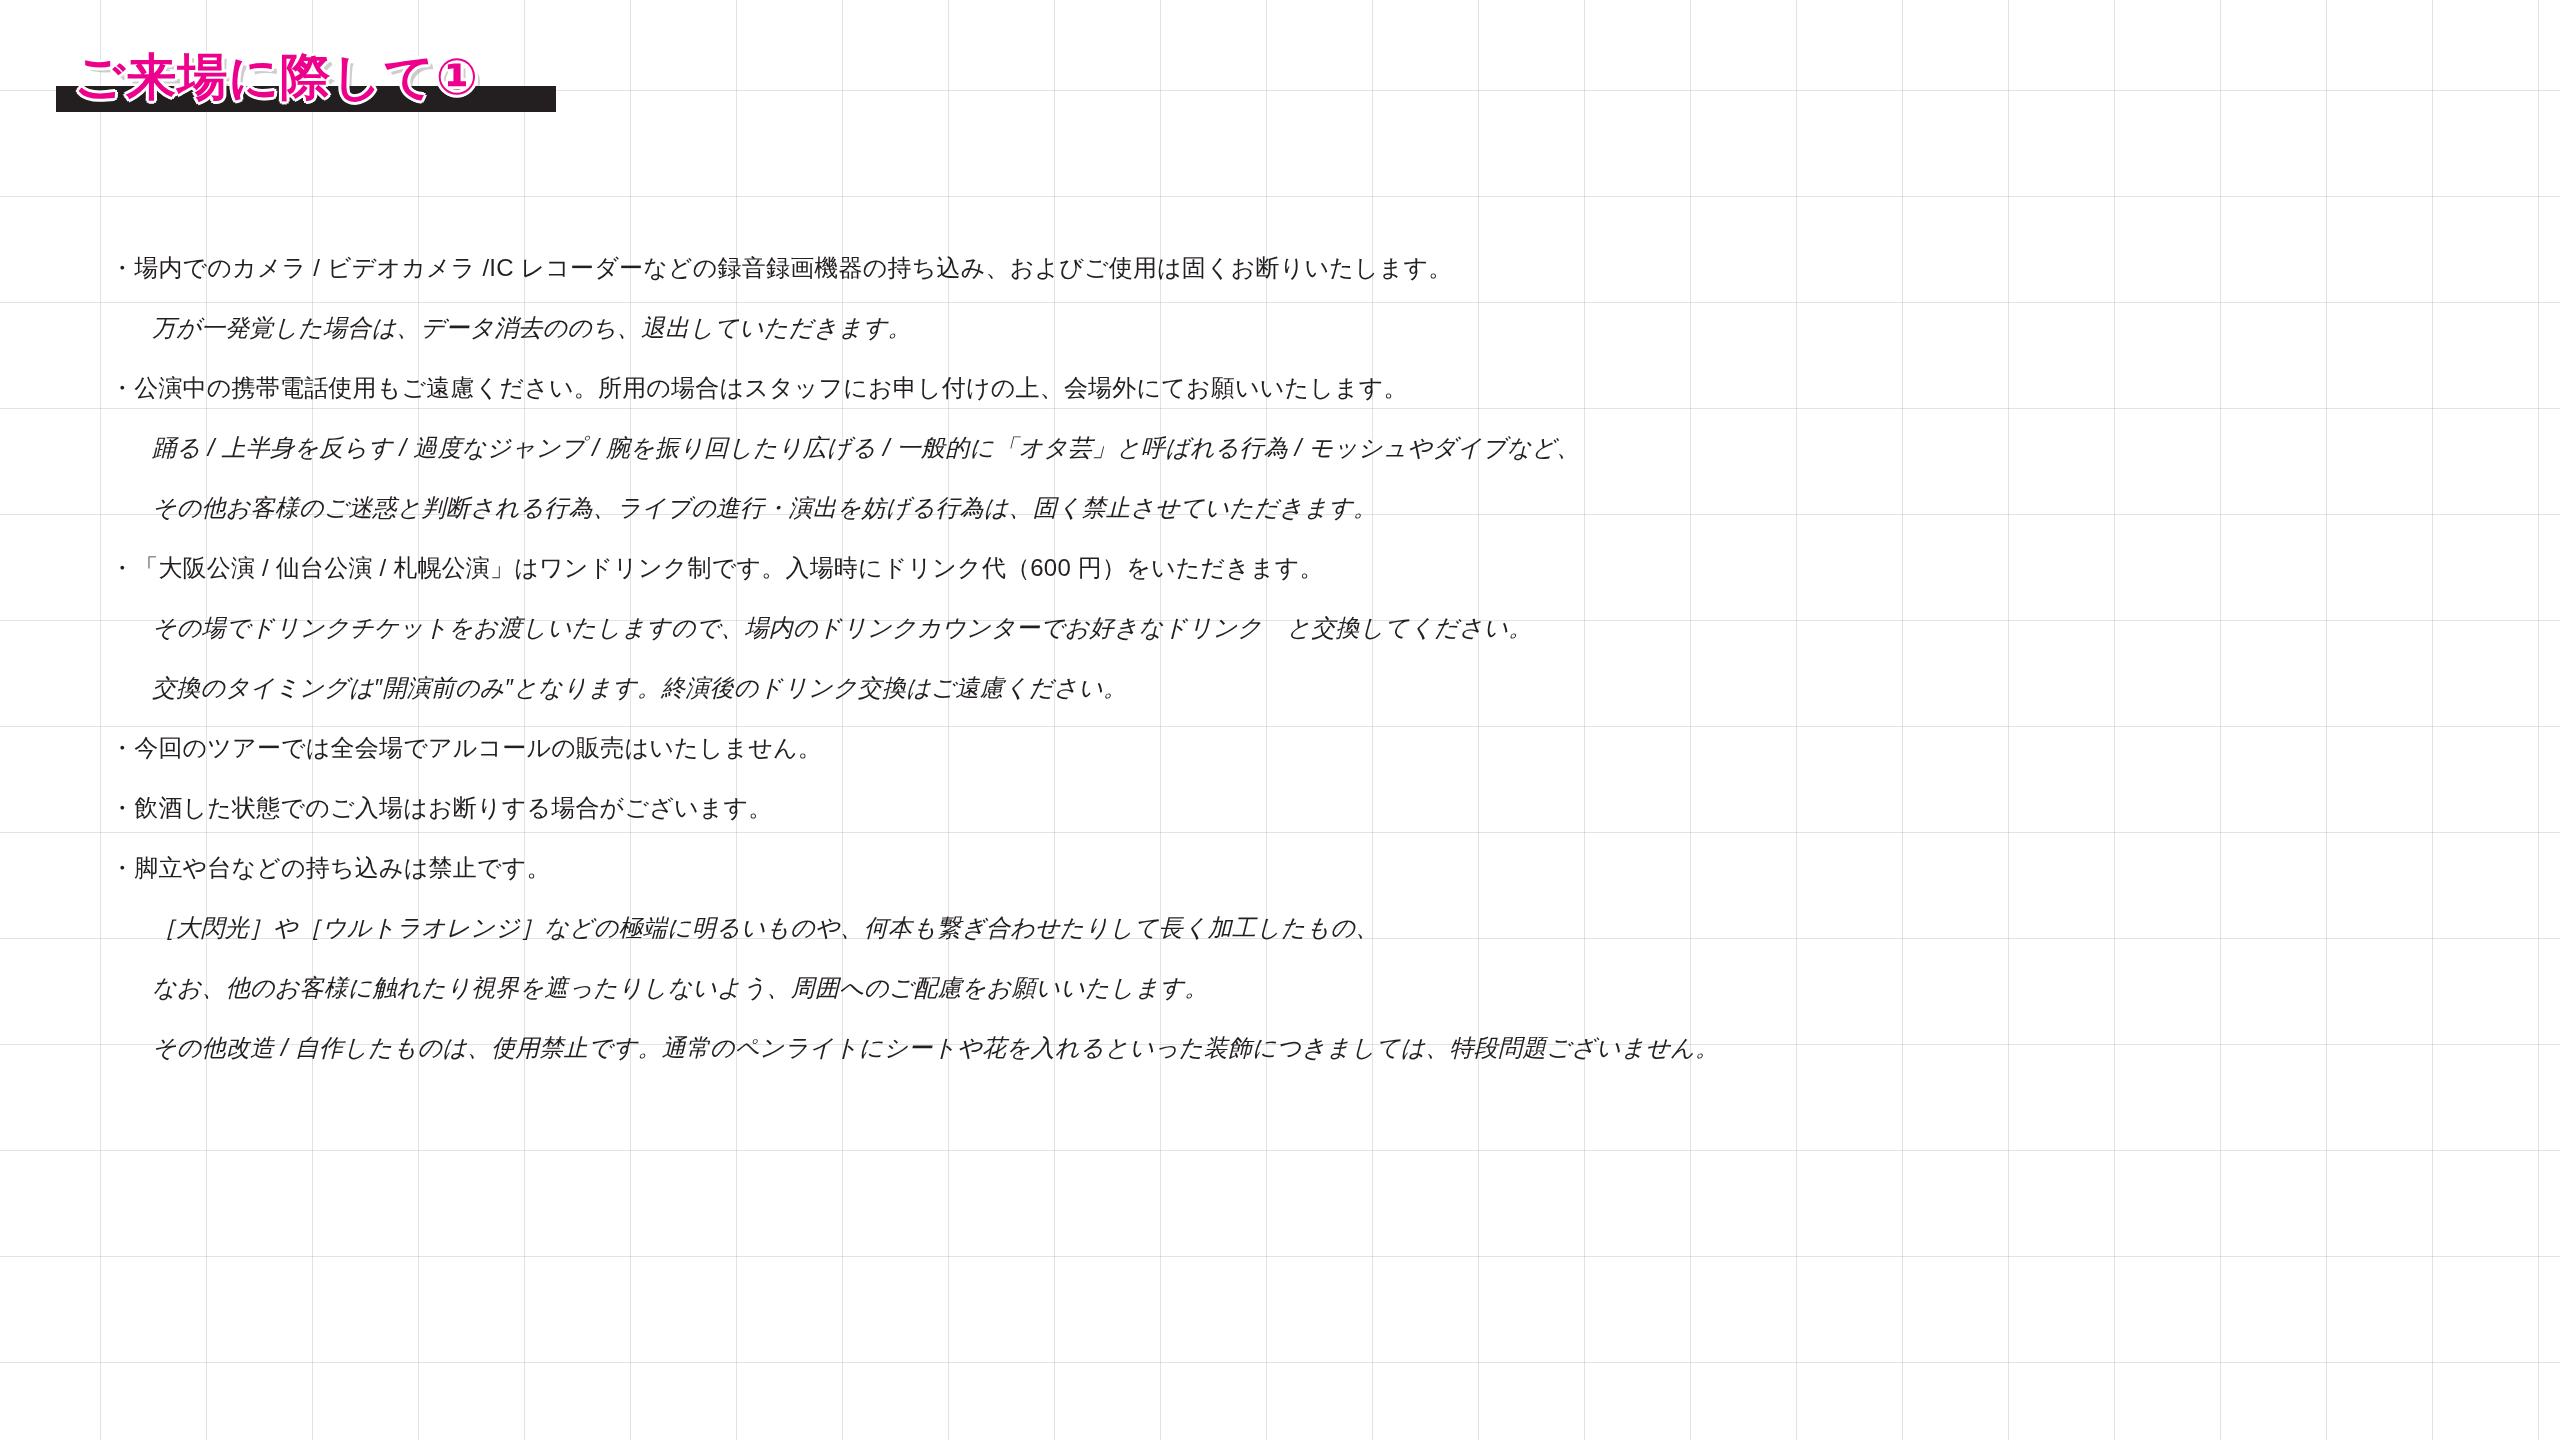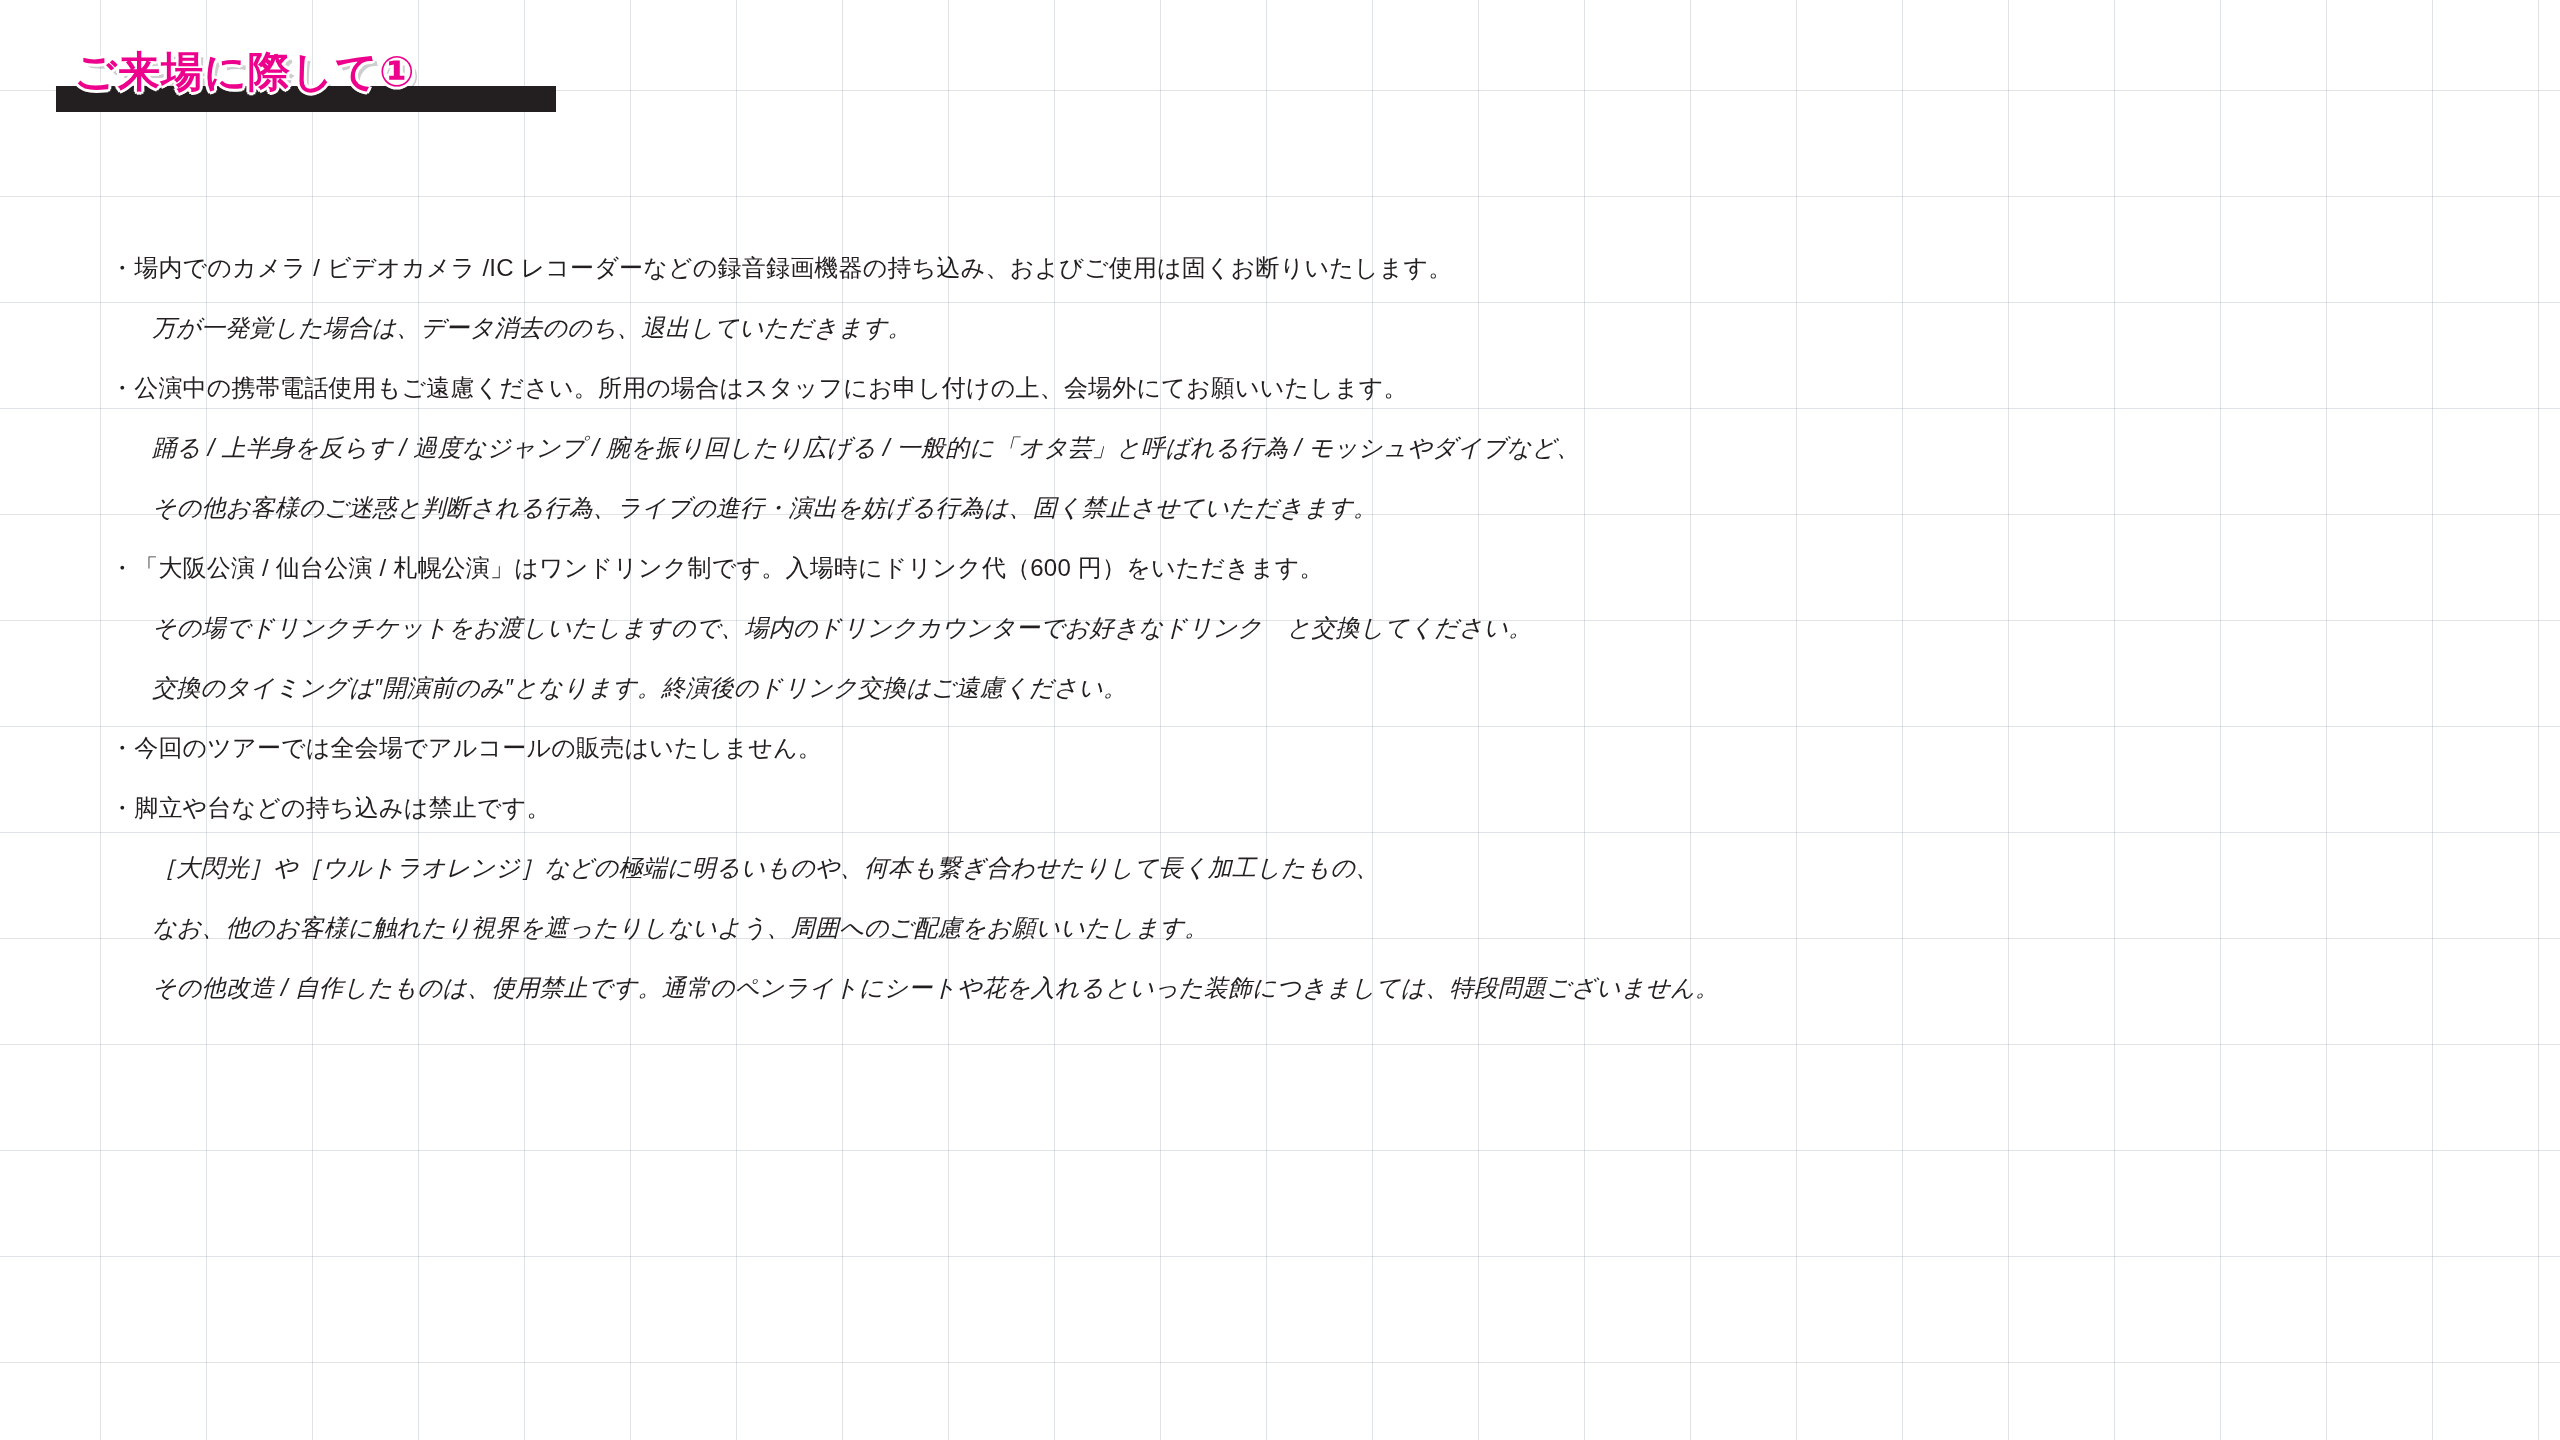--- a/index.html
+++ b/index.html
@@ -47,21 +47,21 @@
     left: 0;
     top: 42px;
     width: 500px;
     height: 26px;
     background: #231f20;
   }
   .title-text {
     position: absolute;
     left: 18px;
     top: 0px;
-    font-size: 42px;
+    font-size: 50px;
     font-weight: bold;
     letter-spacing: 1px;
     color: #ec008c;
     -webkit-text-stroke: 0px;
     text-shadow:
       3px 0 0 #ffffff, -3px 0 0 #ffffff, 0 3px 0 #ffffff, 0 -3px 0 #ffffff,
       2px 2px 0 #ffffff, -2px 2px 0 #ffffff, 2px -2px 0 #ffffff, -2px -2px 0 #ffffff,
       5px 5px 0 rgba(35,31,32,0.22);
     white-space: nowrap;
   }
@@ -104,19 +104,20 @@
   <div class="body-block">
     <div class="line bullet">・場内でのカメラ / ビデオカメラ /IC レコーダーなどの録音録画機器の持ち込み、およびご使用は固くお断りいたします。</div>
     <div class="line cont">万が一発覚した場合は、データ消去ののち、退出していただきます。</div>
     <div class="line bullet">・公演中の携帯電話使用もご遠慮ください。所用の場合はスタッフにお申し付けの上、会場外にてお願いいたします。</div>
     <div class="line cont">踊る / 上半身を反らす / 過度なジャンプ / 腕を振り回したり広げる / 一般的に「オタ芸」と呼ばれる行為 / モッシュやダイブなど、</div>
     <div class="line cont">その他お客様のご迷惑と判断される行為、ライブの進行・演出を妨げる行為は、固く禁止させていただきます。</div>
     <div class="line bullet">・「大阪公演 / 仙台公演 / 札幌公演」はワンドリンク制です。入場時にドリンク代（600 円）をいただきます。</div>
     <div class="line cont">その場でドリンクチケットをお渡しいたしますので、場内のドリンクカウンターでお好きなドリンク　と交換してください。</div>
     <div class="line cont">交換のタイミングは″開演前のみ″となります。終演後のドリンク交換はご遠慮ください。</div>
     <div class="line bullet">・今回のツアーでは全会場でアルコールの販売はいたしません。</div>
+    <div class="line bullet">・飲酒した状態でのご入場はお断りする場合がございます。</div>
     <div class="line bullet">・脚立や台などの持ち込みは禁止です。</div>
     <div class="line cont">［大閃光］や［ウルトラオレンジ］などの極端に明るいものや、何本も繋ぎ合わせたりして長く加工したもの、</div>
     <div class="line cont">なお、他のお客様に触れたり視界を遮ったりしないよう、周囲へのご配慮をお願いいたします。</div>
     <div class="line cont">その他改造 / 自作したものは、使用禁止です。通常のペンライトにシートや花を入れるといった装飾につきましては、特段問題ございません。</div>
   </div>
 
 </div>
 
 </body></html>

